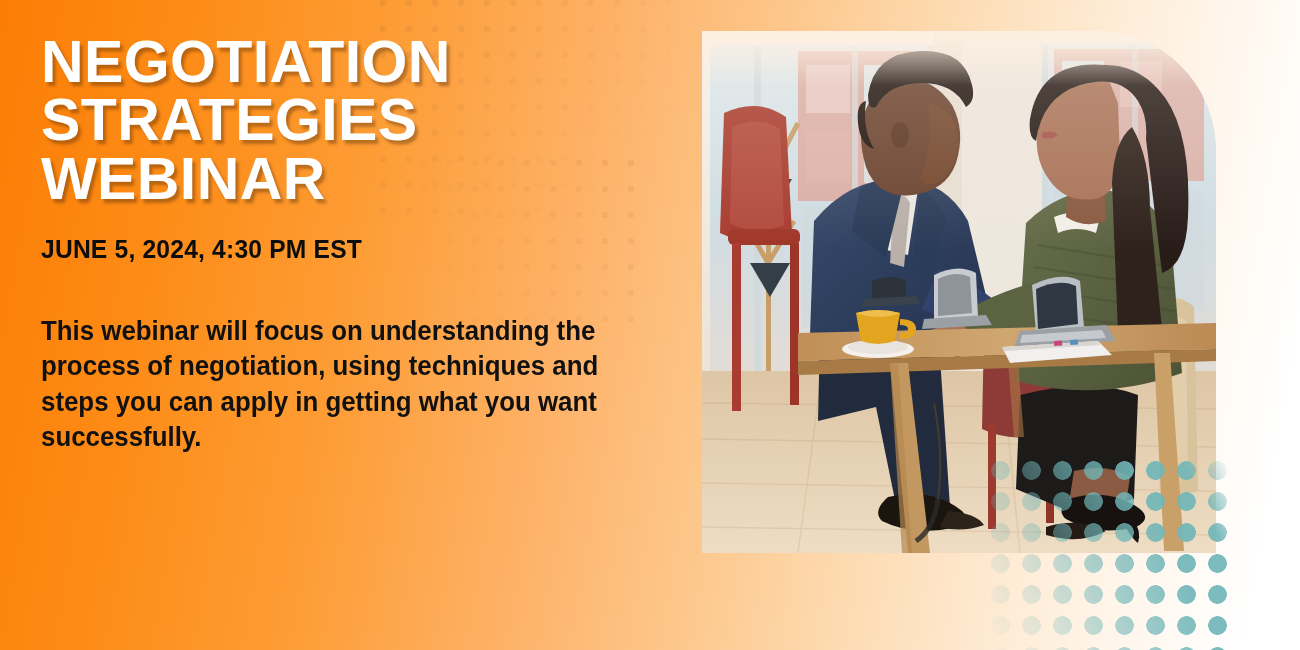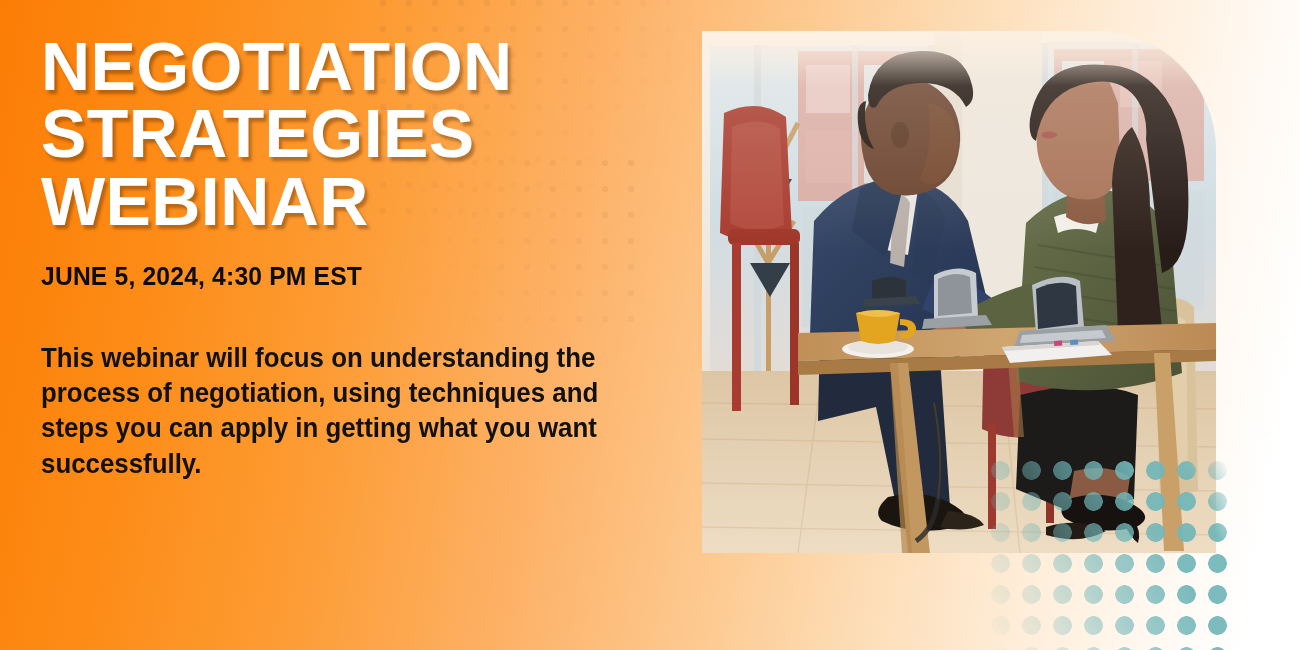--- a/index.html
+++ b/index.html
@@ -66,21 +66,21 @@
   
   .text-col {
     position:absolute;
     left:41px; top:33px;
     width:660px;
   }
 
   .headline {
     font-family:"Liberation Sans", sans-serif;
     font-weight:700;
-    font-size:68px;
+    font-size:59px;
     line-height:0.99;
     letter-spacing:0.4px;
     color:#ffffff;
     text-transform:uppercase;
     text-shadow:3px 4px 3px rgba(90,48,10,0.42);
     white-space:pre-line;
   }
 
   .subtitle {
     margin-top:26px;

